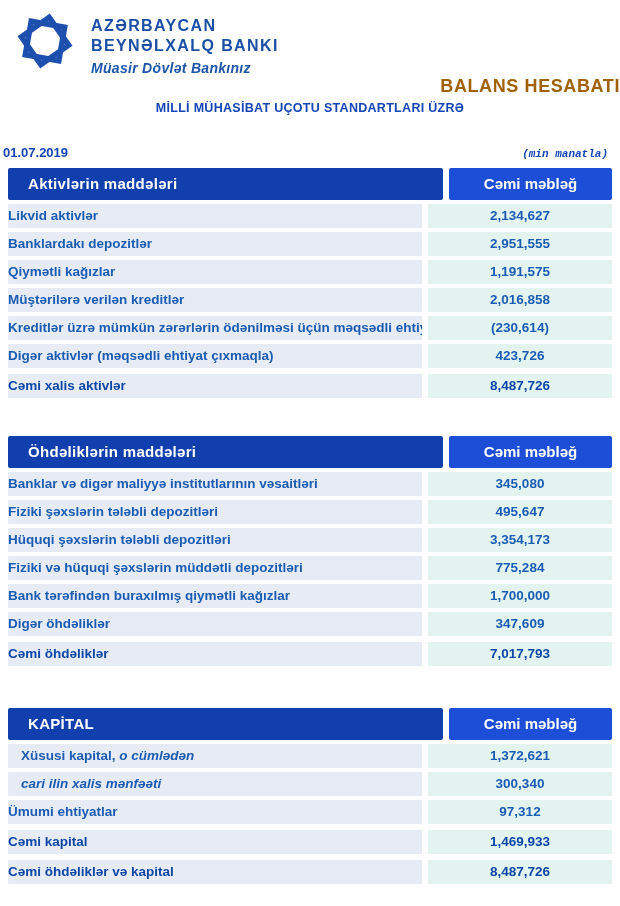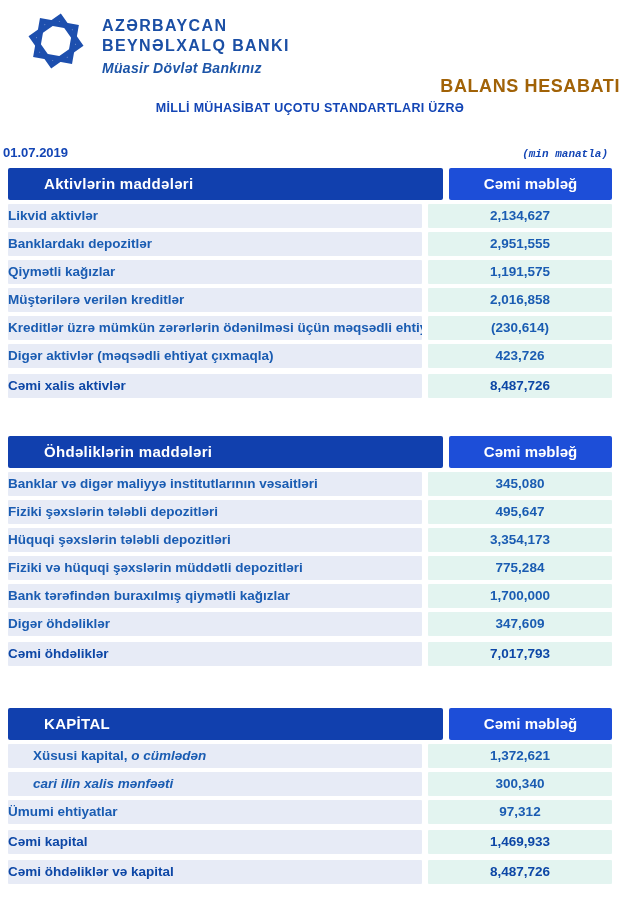--- a/index.html
+++ b/index.html
@@ -5,21 +5,21 @@
   * { box-sizing: border-box; margin: 0; padding: 0; }
   html, body { background: #ffffff; }
   body {
     width: 620px; height: 906px;
     font-family: "Liberation Sans", sans-serif;
     overflow: hidden;
   }
   .page { width: 620px; height: 906px; position: relative; background: #fff; }
 
   
-  .brand { display: flex; align-items: center; padding: 6px 0 0 24px; }
+  .brand { display: flex; align-items: center; padding: 6px 0 0 13px; }
   .logo { width: 64px; height: 70px; flex: 0 0 64px; }
   .brand-text { margin-left: 14px; padding-top: 9px; }
   .brand-name {
     font-size: 16px; font-weight: bold; letter-spacing: 1.4px;
     color: #1b4fa5; line-height: 20px;
   }
   .brand-tagline {
     font-size: 14px; font-weight: bold; font-style: italic;
     color: #1d55a8; margin-top: 4px; letter-spacing: 0.3px;
   }
@@ -46,37 +46,37 @@
 
   
   .table { margin: 0 8px; }
   .table.t2 { margin-top: 38px; }
   .table.t3 { margin-top: 42px; }
 
   .thead { display: flex; gap: 6px; height: 32px; }
   .th-label {
     flex: 1; background: #1140ae; color: #ffffff;
     font-size: 15px; font-weight: bold; line-height: 32px;
-    padding-left: 36px; border-radius: 2px; letter-spacing: 0.3px;
+    padding-left: 20px; border-radius: 2px; letter-spacing: 0.3px;
     white-space: nowrap; overflow: hidden;
   }
   .th-amount {
     width: 163px; background: #1d4ed8; color: #ffffff;
     font-size: 15px; font-weight: bold; line-height: 32px;
     text-align: center; border-radius: 2px;
   }
 
   .row { display: flex; gap: 6px; height: 24px; margin-top: 4px; }
   .row.total { margin-top: 6px; }
   .cell { line-height: 24px; font-size: 13.5px; font-weight: bold; border-radius: 1px; }
   .cell.label {
     flex: 1; background: #e7ebf6; color: #1a5cb2;
     white-space: nowrap; overflow: hidden;
   }
-  .cell.label.indent { padding-left: 25px; }
+  .cell.label.indent { padding-left: 13px; }
   .cell.value {
     width: 184px; background: #e3f4f0; color: #1a5cb2;
     text-align: center;
   }
   .row.total .cell { color: #0d47a6; }
   .row.italic .cell.label { font-style: italic; }
   .it { font-style: italic; }
 </style>
 </head>
 <body>

